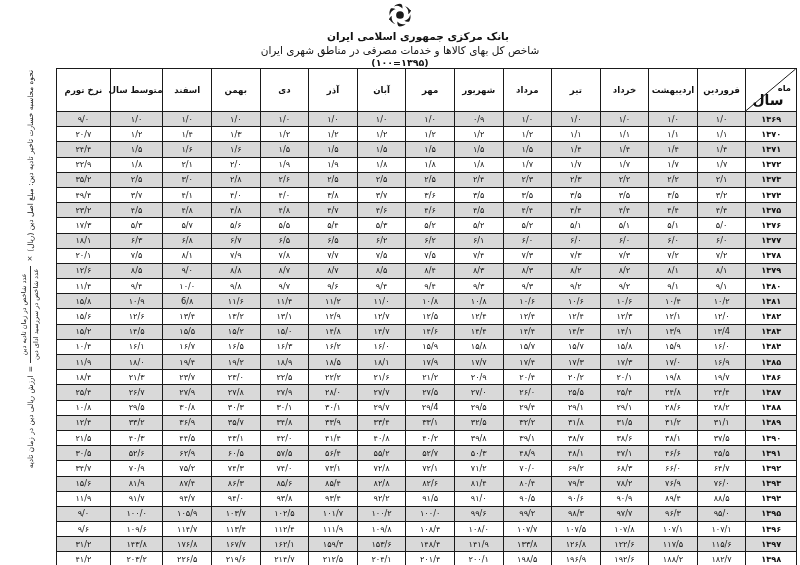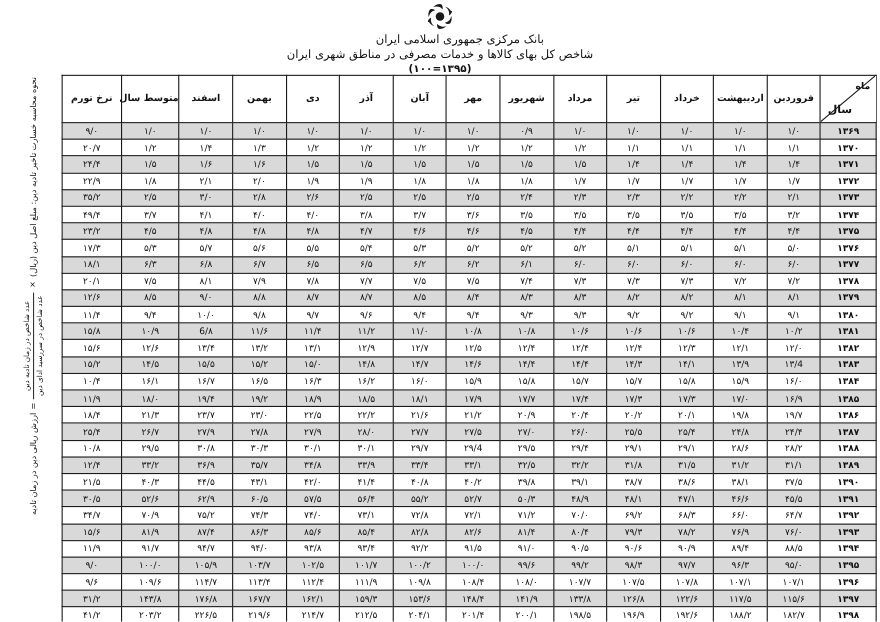--- a/index.html
+++ b/index.html
@@ -20,21 +20,21 @@
     text-align:center;
     direction:rtl;
   }
   .logo-wrap{
     height:26px;
     display:flex;align-items:center;justify-content:center;
     margin-bottom:1px;
   }
   .bank-name{
     font-size:10.5px;
-    font-weight:normal;
+    font-weight:bold;
     line-height:14px;
     letter-spacing:0;
     padding-left:36px;
   }
   .table-title{
     font-size:10.5px;
     font-weight:normal;
     line-height:14px;
   }
   .base-year{
@@ -118,27 +118,27 @@
     position:relative;
     overflow:hidden;
     padding:0;
   }
   th.corner .diag{
     position:absolute;inset:0;
     pointer-events:none;
   }
   th.corner .lbl-month{
     position:absolute;
-    top:3px; right:5px;
+    top:13px; right:5px;
     font-size:8.4px;font-weight:bold;
   }
   th.corner .lbl-year{
     position:absolute;
     bottom:4px; left:6px;
-    font-size:10px;font-weight:bold;
+    font-size:14px;font-weight:bold;
   }
 
   
   col.c-year{width:50px;}
   col.c-month{width:48px;}
   col.c-avg{width:52px;}
   col.c-infl{width:53px;}
 </style>
 </head>
 <body>

